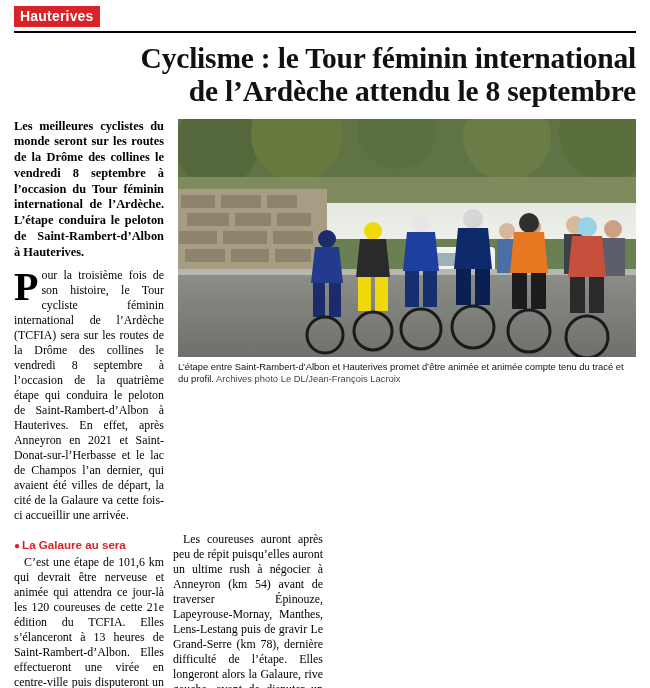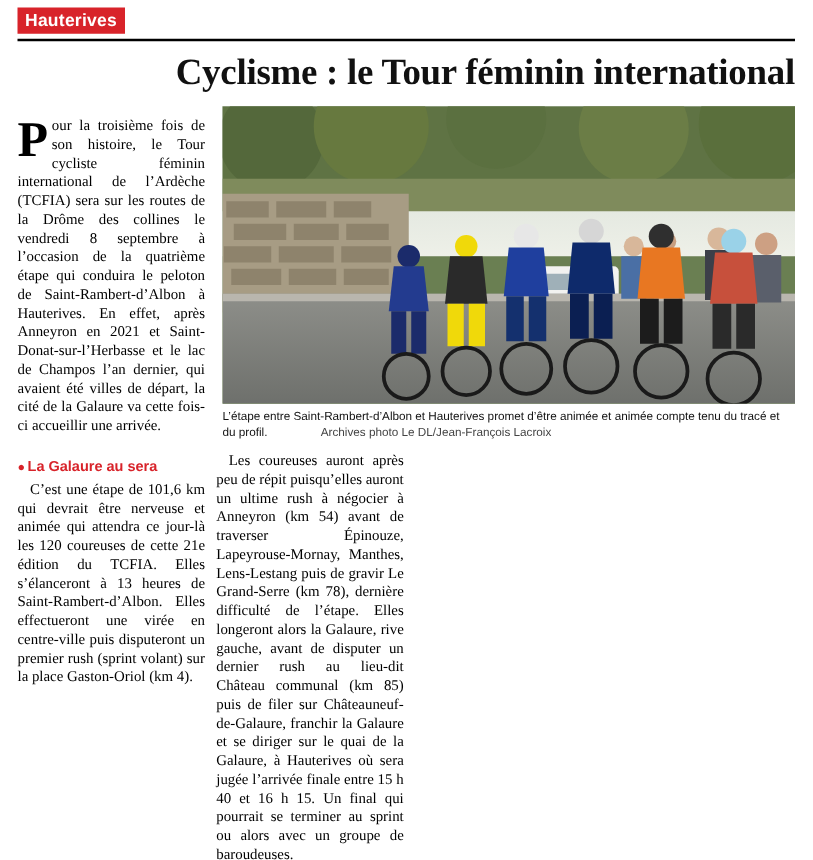--- a/index.html
+++ b/index.html
@@ -96,21 +96,20 @@
   }
   .caption {
     font-family: "Liberation Sans", sans-serif;
     font-size: 9.4px;
     line-height: 1.3;
     margin-top: 4px;
     color: #111111;
   }
   .caption .credit {
     color: #444444;
-    margin-left: 40px;
   }
 
   
   .body-col-text {
     font-family: "Liberation Serif", serif;
     font-size: 11.9px;
     line-height: 1.26;
     text-align: justify;
     color: #000000;
     margin: 0;
@@ -170,25 +169,27 @@
 
 <div class="page">
 
   <div class="kicker-wrap">
     <span class="kicker">Hauterives</span>
     <div class="kicker-rule"></div>
   </div>
 
   <h1 class="headline">
     <span class="hl-line">Cyclisme : le Tour féminin international</span>
+    <span class="hl-line">de l’Ardèche attendu le 8 septembre</span>
   </h1>
 
   <div class="top-zone">
 
     <div class="left-col">
+      <p class="chapo">Les meilleures cyclistes du monde seront sur les routes de la Drôme des collines le vendredi 8 septembre à l’occasion du Tour féminin international de l’Ardèche. L’étape conduira le peloton de Saint-Rambert-d’Albon à Hauterives.</p>
 
       <p class="body-col-text dropcap-para">
         <span class="dropcap">P</span><span>our la troisième fois de son histoire, le Tour cycliste féminin international de l’Ardèche (TCFIA) sera sur les routes de la Drôme des collines le vendredi 8 septembre à l’occasion de la quatrième étape qui conduira le peloton de Saint-Rambert-d’Albon à Hauterives. En effet, après Anneyron en 2021 et Saint-Donat-sur-l’Herbasse et le lac de Champos l’an dernier, qui avaient été villes de départ, la cité de la Galaure va cette fois-ci accueillir une arrivée.</span>
       </p>
     </div>
 
     <div class="photo-col">
       <div class="photo">
         <svg viewBox="0 0 460 238" preserveAspectRatio="xMidYMid slice">
           <defs>

